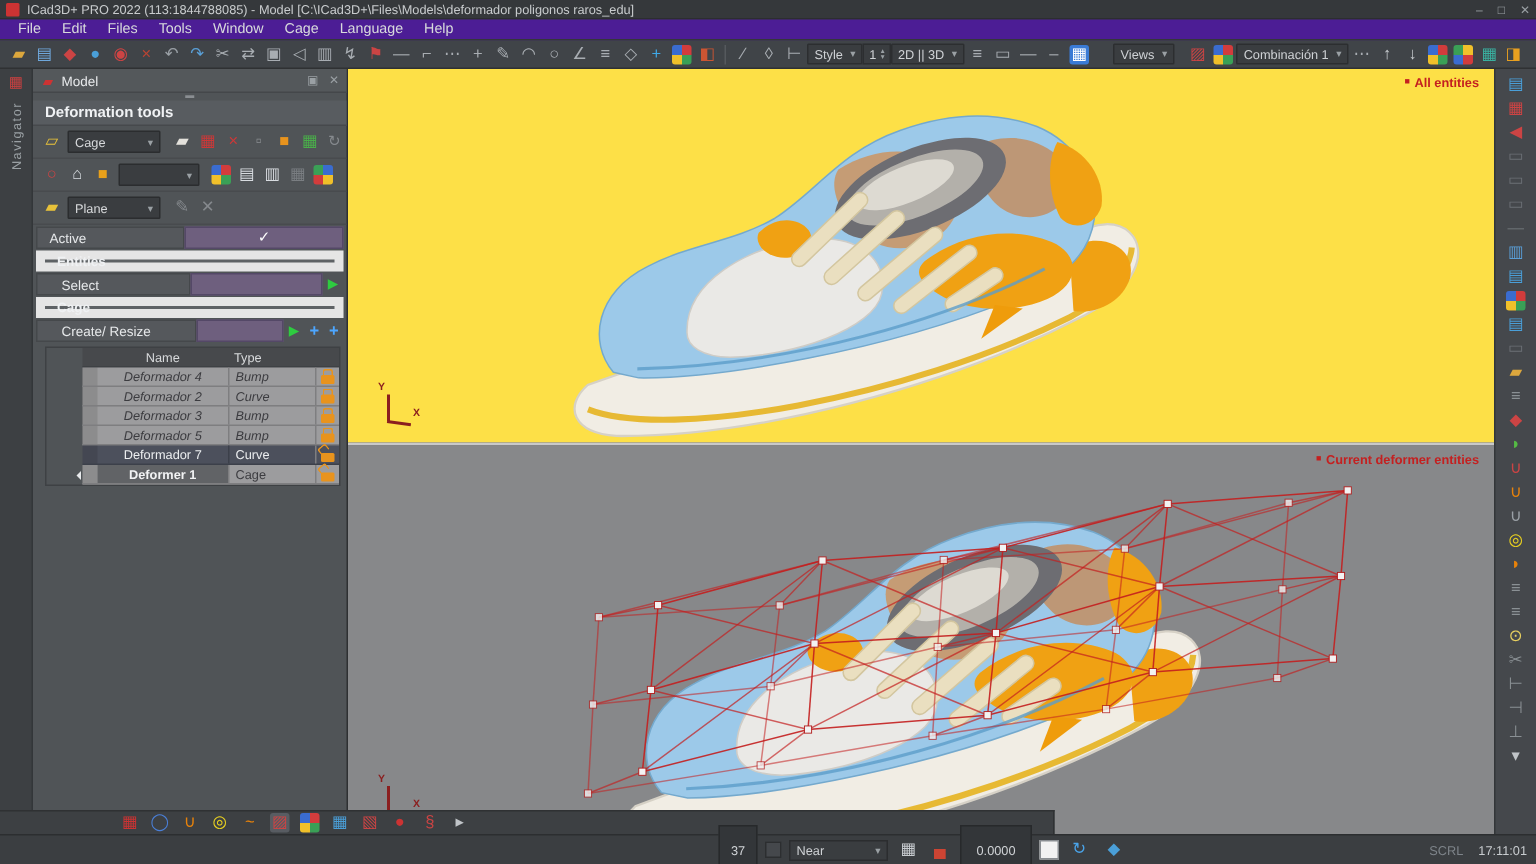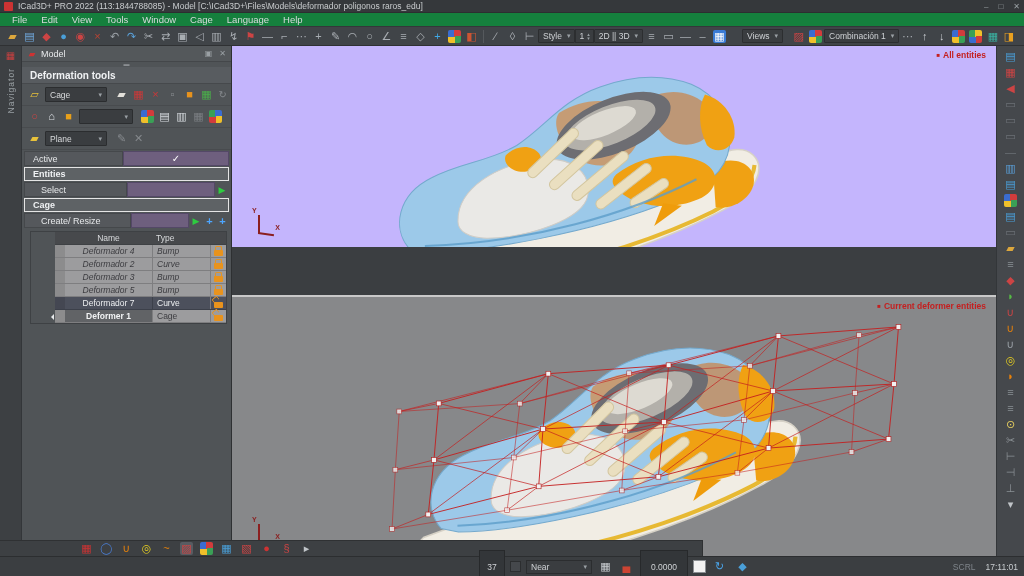--- a/index.html
+++ b/index.html
@@ -9,21 +9,21 @@
   #app *{box-sizing:border-box;}
 
   
   #titlebar{position:absolute;left:0;top:0;width:1024px;height:13px;background:#35383b;
             display:flex;align-items:center;padding:0 4px;font-size:8.5px;color:#c9ccce;border-bottom:1px solid #2c2e30;}
   #titlebar .appicon{width:9px;height:9px;background:#cc3333;border-radius:1px;margin-right:5px;flex:none;}
   #titlebar .wctrls{margin-left:auto;display:flex;gap:10px;color:#9aa0a4;font-size:8px;}
   #titlebar .wctrls span{cursor:default;}
 
   
-  #menubar{position:absolute;left:0;top:13px;width:1024px;height:14px;background:#15803d;
+  #menubar{position:absolute;left:0;top:13px;width:1024px;height:14px;background:#4c1d95;
            display:flex;align-items:center;gap:2px;padding:0 6px;font-size:9.5px;color:#d8dadc;border-bottom:1px solid #34373a;}
   #menubar .mitem{padding:0 6px;}
 
   
   #toolbar{position:absolute;left:0;top:27px;width:1024px;height:19px;background:#404448;
            display:flex;align-items:center;padding:0 4px;border-bottom:1px solid #2f3133;}
   .g{font-style:normal;display:inline-block;width:13px;height:13px;line-height:13px;
      text-align:center;font-size:11px;border-radius:2px;overflow:hidden;}
   .tbi{display:inline-flex;align-items:center;justify-content:center;padding:1px;margin:0 1px;}
   .tb-sep{width:1px;height:13px;background:#55595d;margin:0 3px;flex:none;}
@@ -55,21 +55,21 @@
   .prefresh{margin-left:auto;color:#85898d;font-size:10px;}
 
   .frow{height:15px;display:flex;align-items:stretch;margin:1px 2px 0 2px;font-size:9px;}
   .frow .flabel{flex:1;background:#55585c;color:#e6e8ea;display:flex;align-items:center;padding-left:8px;border:1px solid #45484b;}
   .frow .flabel.indent{padding-left:16px;}
   .purple{width:106px;background:#6e5f7e;border:1px solid #544867;display:flex;align-items:center;justify-content:center;
           color:#fff;font-size:10px;flex:none;}
   .purple.short{width:88px;}
   .frow .play{width:14px;display:flex;align-items:center;justify-content:center;color:#2ecc40;font-size:9px;flex:none;}
   .frow .move{width:13px;display:flex;align-items:center;justify-content:center;color:#4da6ff;font-weight:bold;font-size:11px;flex:none;}
-  .shead{height:14px;margin:1px 2px 0 2px;background:#5e6265;border:1px solid #e5e5e5;display:flex;align-items:center;
+  .shead{height:14px;margin:1px 2px 0 2px;background:#5e6265;border:6px solid #e5e5e5;display:flex;align-items:center;
          padding-left:8px;font-size:9px;font-weight:bold;color:#eff1f3;}
 
   
   .dtable{margin:3px 4px 0 8px;border:1px solid #3e4144;padding-left:24px;}
   .thead{display:flex;height:13px;background:#47494c;color:#d8dadc;font-size:8.5px;align-items:center;border-bottom:1px solid #3e4144;}
   .thead .gut{width:10px;}
   .thead .th{flex:1;text-align:center;}
   .thead .th-type{width:58px;flex:none;text-align:left;padding-left:4px;}
   .thead .th-lock{width:16px;flex:none;}
   .trow{display:flex;height:13px;align-items:center;background:#9c9c9e;border-bottom:1px solid #7e7e80;
@@ -83,21 +83,21 @@
   .trow[data-state=last]{font-style:normal;}
   .trow[data-state=last] .name{background:#616366;color:#f2f3f4;font-weight:bold;align-self:stretch;line-height:12px;}
   .trow[data-state=last]::before{content:"";position:absolute;left:-7px;top:4px;border:3px solid transparent;border-right-color:#e8eaec;}
   .lk{position:relative;width:9px;height:6px;background:#e8931d;border-radius:1px;margin-top:3px;}
   .lk::before{content:"";position:absolute;width:5px;height:4px;border:1.2px solid #e8931d;border-bottom:none;
               border-radius:2px 2px 0 0;left:1px;top:-4px;}
   [data-lock=open] .lk::before{transform:rotate(-40deg);left:-2px;top:-5px;}
 
   
   .viewport{position:absolute;overflow:hidden;}
-  #vp-top{left:232px;top:46px;width:764px;height:201px;background:#c4b5fd;}
+  #vp-top{left:232px;top:46px;width:764px;height:249px;background:#fde047;}
   #vp-divider{position:absolute;left:232px;top:295px;width:764px;height:2px;background:#c9c9c9;}
   #vp-bottom{left:232px;top:297px;width:764px;height:259px;background:#87888a;}
   .vp-label{position:absolute;top:4px;right:10px;font-size:8.5px;font-weight:bold;color:#c42020;display:flex;align-items:center;gap:3px;}
   .vp-label i{font-style:normal;font-size:6px;}
   .axis{position:absolute;left:20px;bottom:12px;width:24px;height:24px;}
   .axis .ay{position:absolute;left:6px;bottom:2px;width:1.5px;height:18px;background:#8b1f1f;}
   .axis .ax{position:absolute;left:6px;bottom:2px;width:16px;height:1.5px;background:#8b1f1f;transform:rotate(8deg);transform-origin:left bottom;}
   .axis .ly{position:absolute;left:0px;top:-4px;font-size:7px;color:#8b1f1f;font-weight:bold;}
   .axis .lx{position:absolute;right:-4px;bottom:4px;font-size:7px;color:#8b1f1f;font-weight:bold;}
   .shoe{position:absolute;}
@@ -140,21 +140,21 @@
     <span>–</span>
         <span>□</span>
         <span>✕</span>
       </span>
   </div>
 
   <div id="menubar">
 
   <span class="mitem">File</span>
       <span class="mitem">Edit</span>
-      <span class="mitem">View</span>
+      <span class="mitem">Files</span>
       <span class="mitem">Tools</span>
       <span class="mitem">Window</span>
       <span class="mitem">Cage</span>
       <span class="mitem">Language</span>
       <span class="mitem">Help</span>
     </div>
 
   <div id="toolbar">
     <span style="display:inline-flex;align-items:center;">
 

